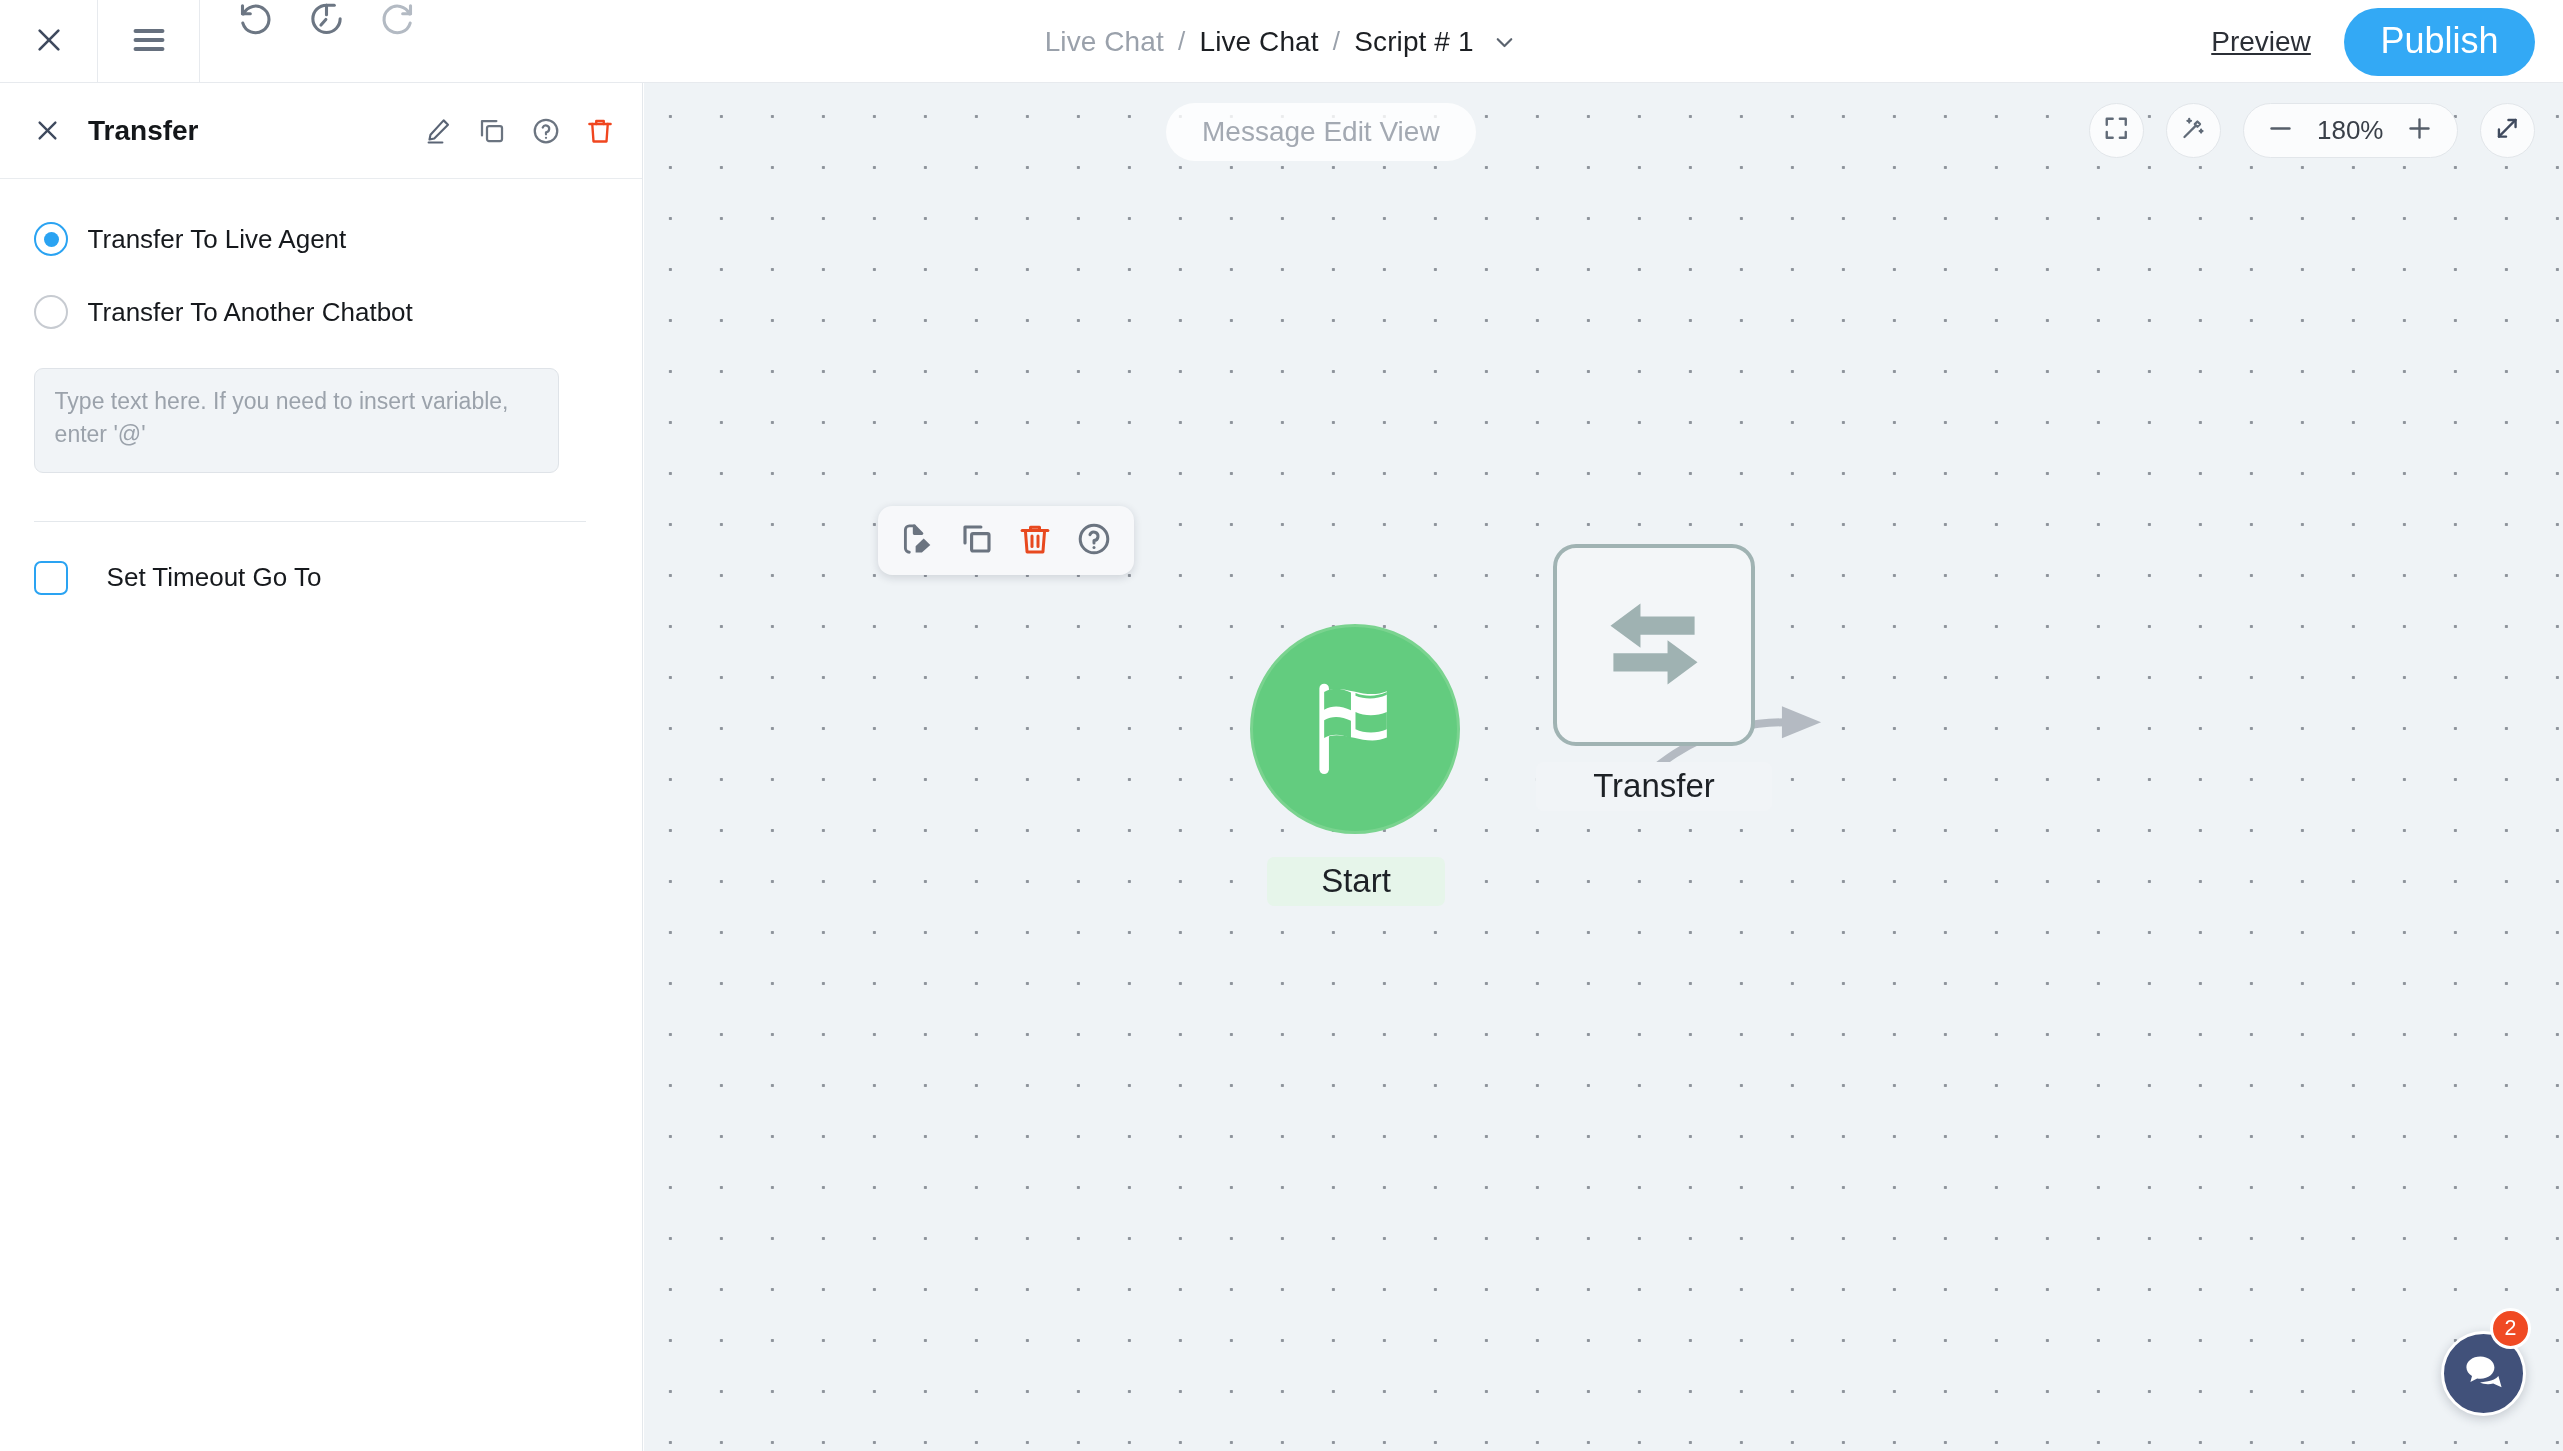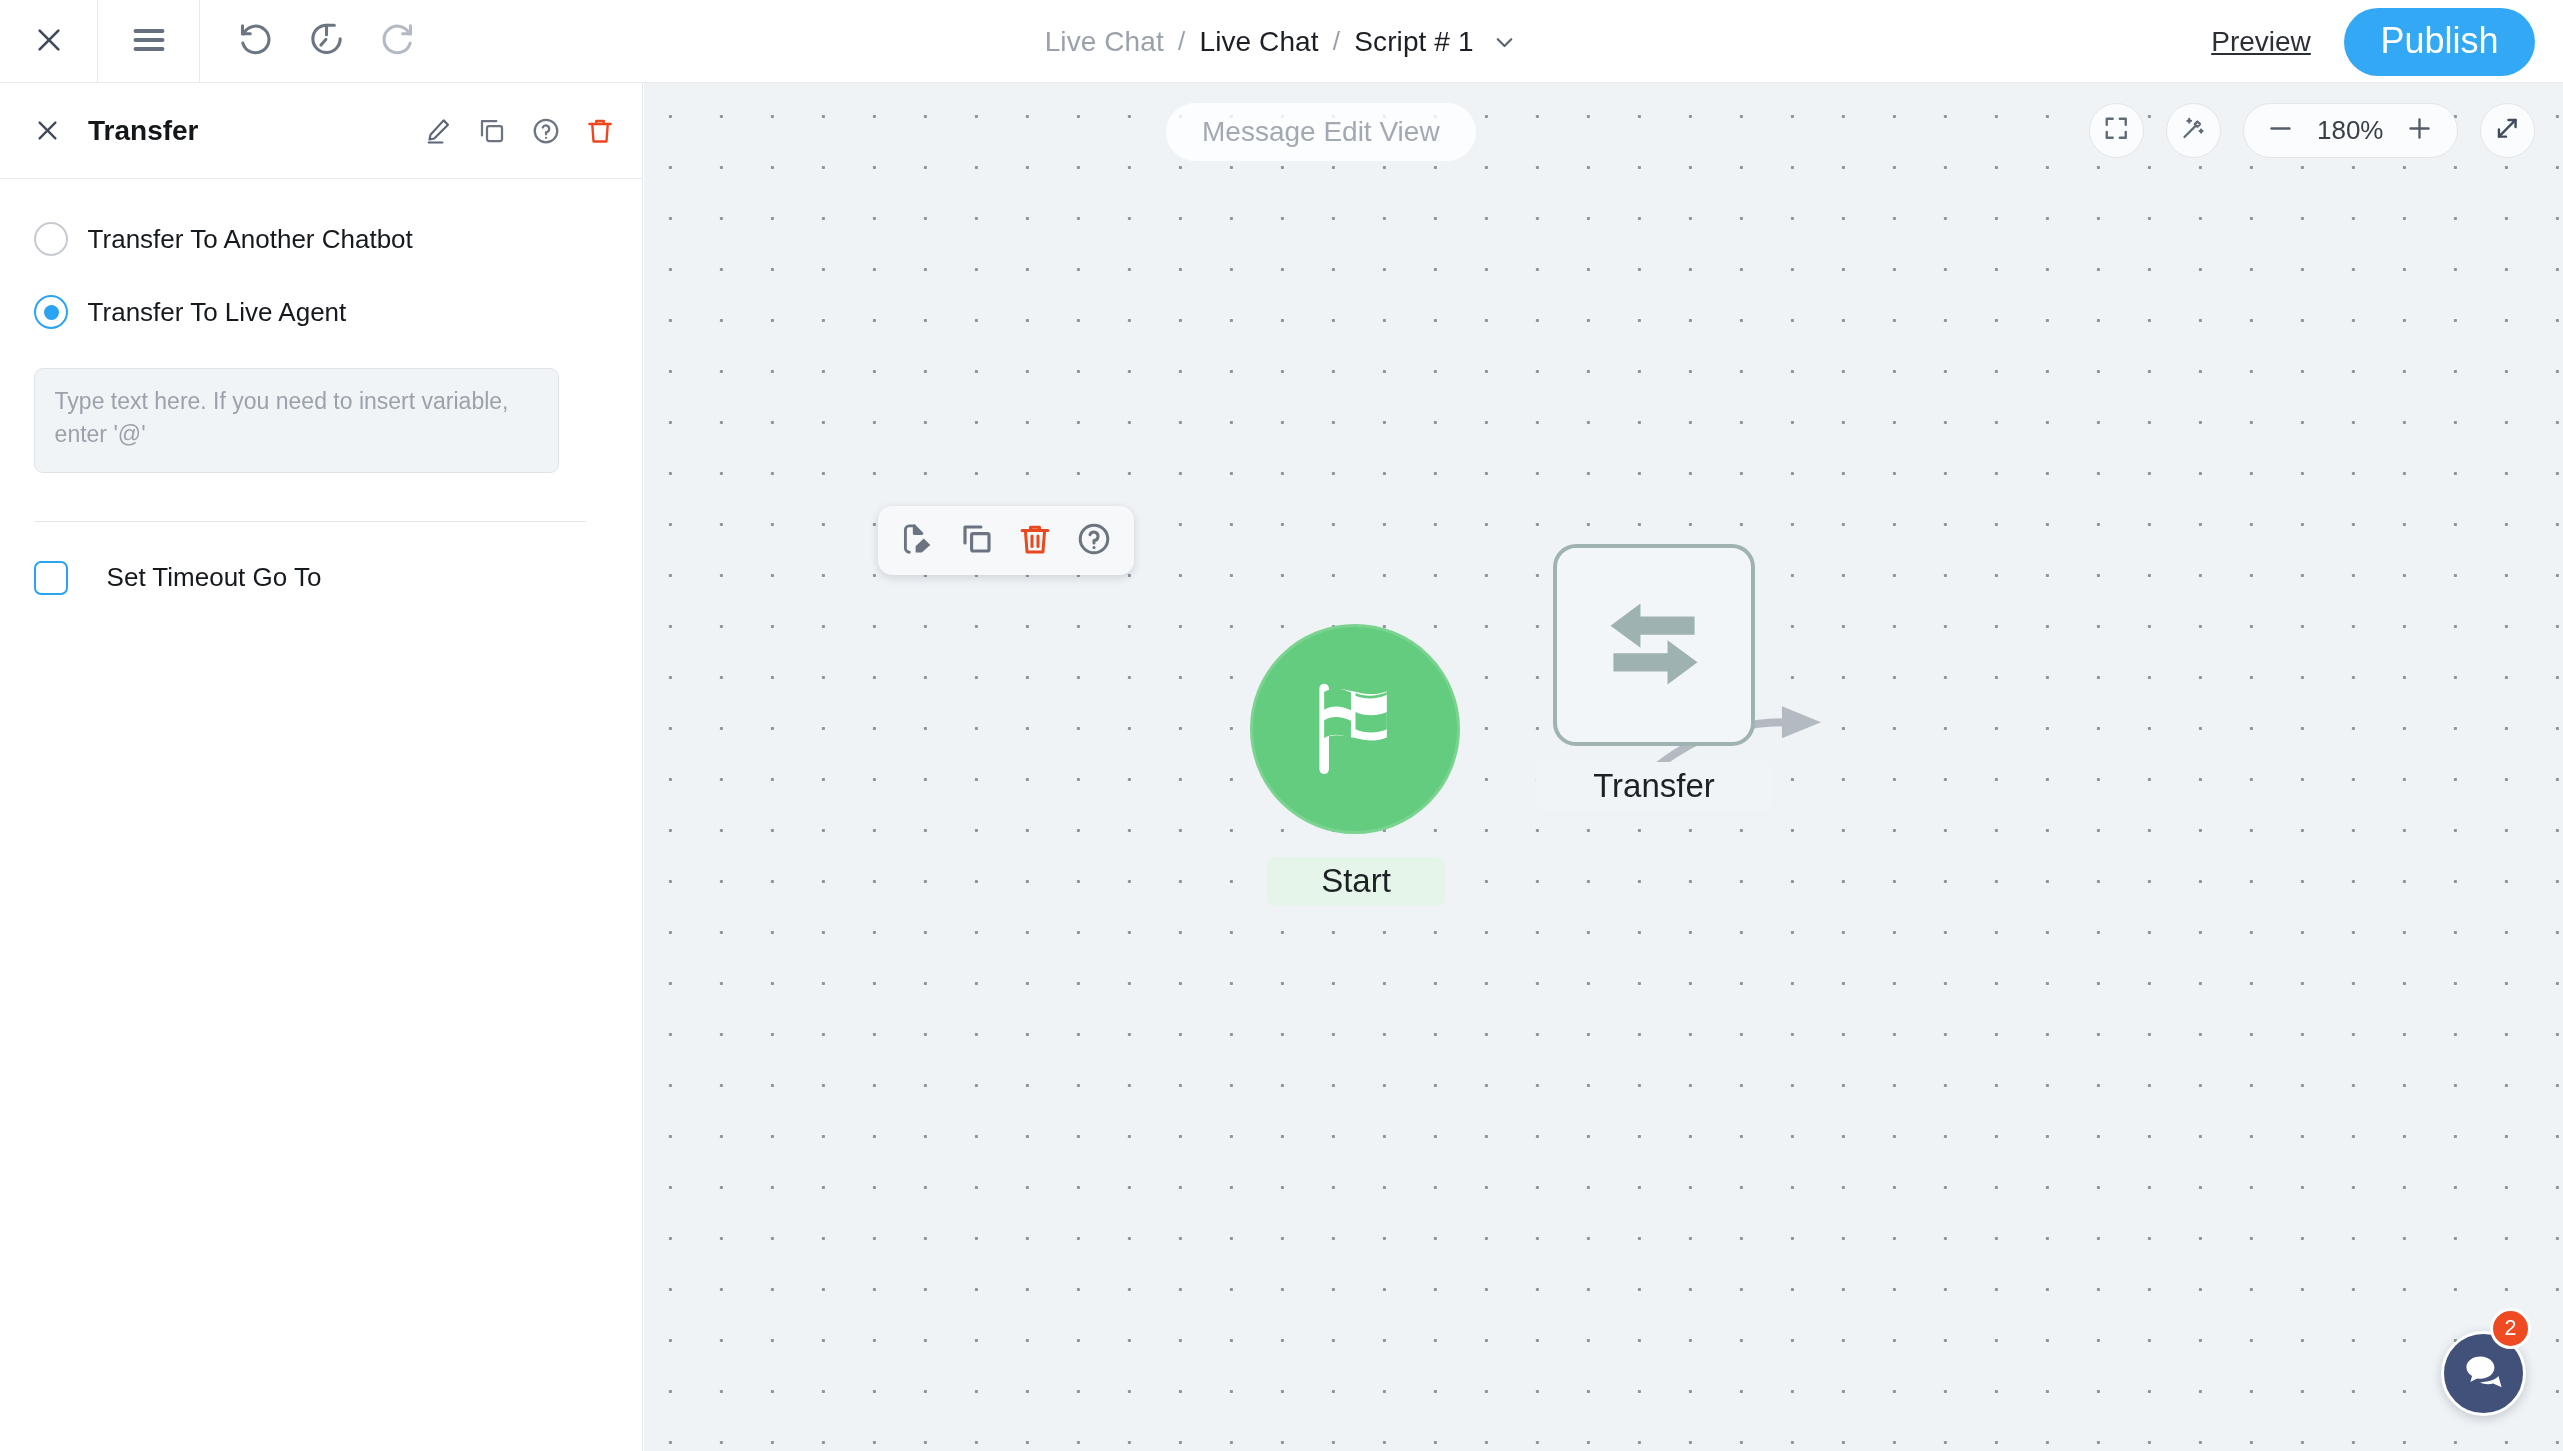--- a/index.html
+++ b/index.html
@@ -9,21 +9,21 @@
     background: #ffffff;
     overflow: hidden;
   }
 
   
   .topbar {
     position: absolute; top: 0; left: 0;
     width: 2563px; height: 83px;
     background: #ffffff;
     border-bottom: 0.9px solid #e7eaee;
-    display: flex; align-items: center;
+    display: flex; align-items: flex-start;
   }
   .tb-cell {
     height: 83px; display: flex; align-items: center; justify-content: center;
   }
   .tb-close { width: 98px; border-right: 0.9px solid #e7eaee; }
   .tb-burger { width: 102px; border-right: 0.9px solid #e7eaee; }
   .tb-icons { display: flex; align-items: center; gap: 32px; padding-left: 36px; }
   .ticon { cursor: pointer; display: block; }
 
   .breadcrumb {
@@ -299,27 +299,27 @@
           <path d="M9 6.4 L9 4 L15 4 L15 6.4"></path>
           <path d="M5.8 6.4 L6.8 20.4 L17.2 20.4 L18.2 6.4"></path>
         </svg>
       </span>
     </div>
   </div>
 
   <div class="panel-body">
 
     <div class="radio-row">
+      <span class="radio on"></span>
+      <span class="radio-label">Transfer To Live Agent</span>
+    </div>
+
+    <div class="radio-row">
       <span class="radio"></span>
       <span class="radio-label">Transfer To Another Chatbot</span>
-    </div>
-
-    <div class="radio-row">
-      <span class="radio on"></span>
-      <span class="radio-label">Transfer To Live Agent</span>
     </div>
 
     <textarea class="textarea" placeholder="Type text here. If you need to insert variable, enter '@'" style=""></textarea>
 
     <div class="divider"></div>
 
     <div class="check-row">
       <span class="checkbox"></span>
       <span class="check-label">Set Timeout Go To</span>
     </div>

